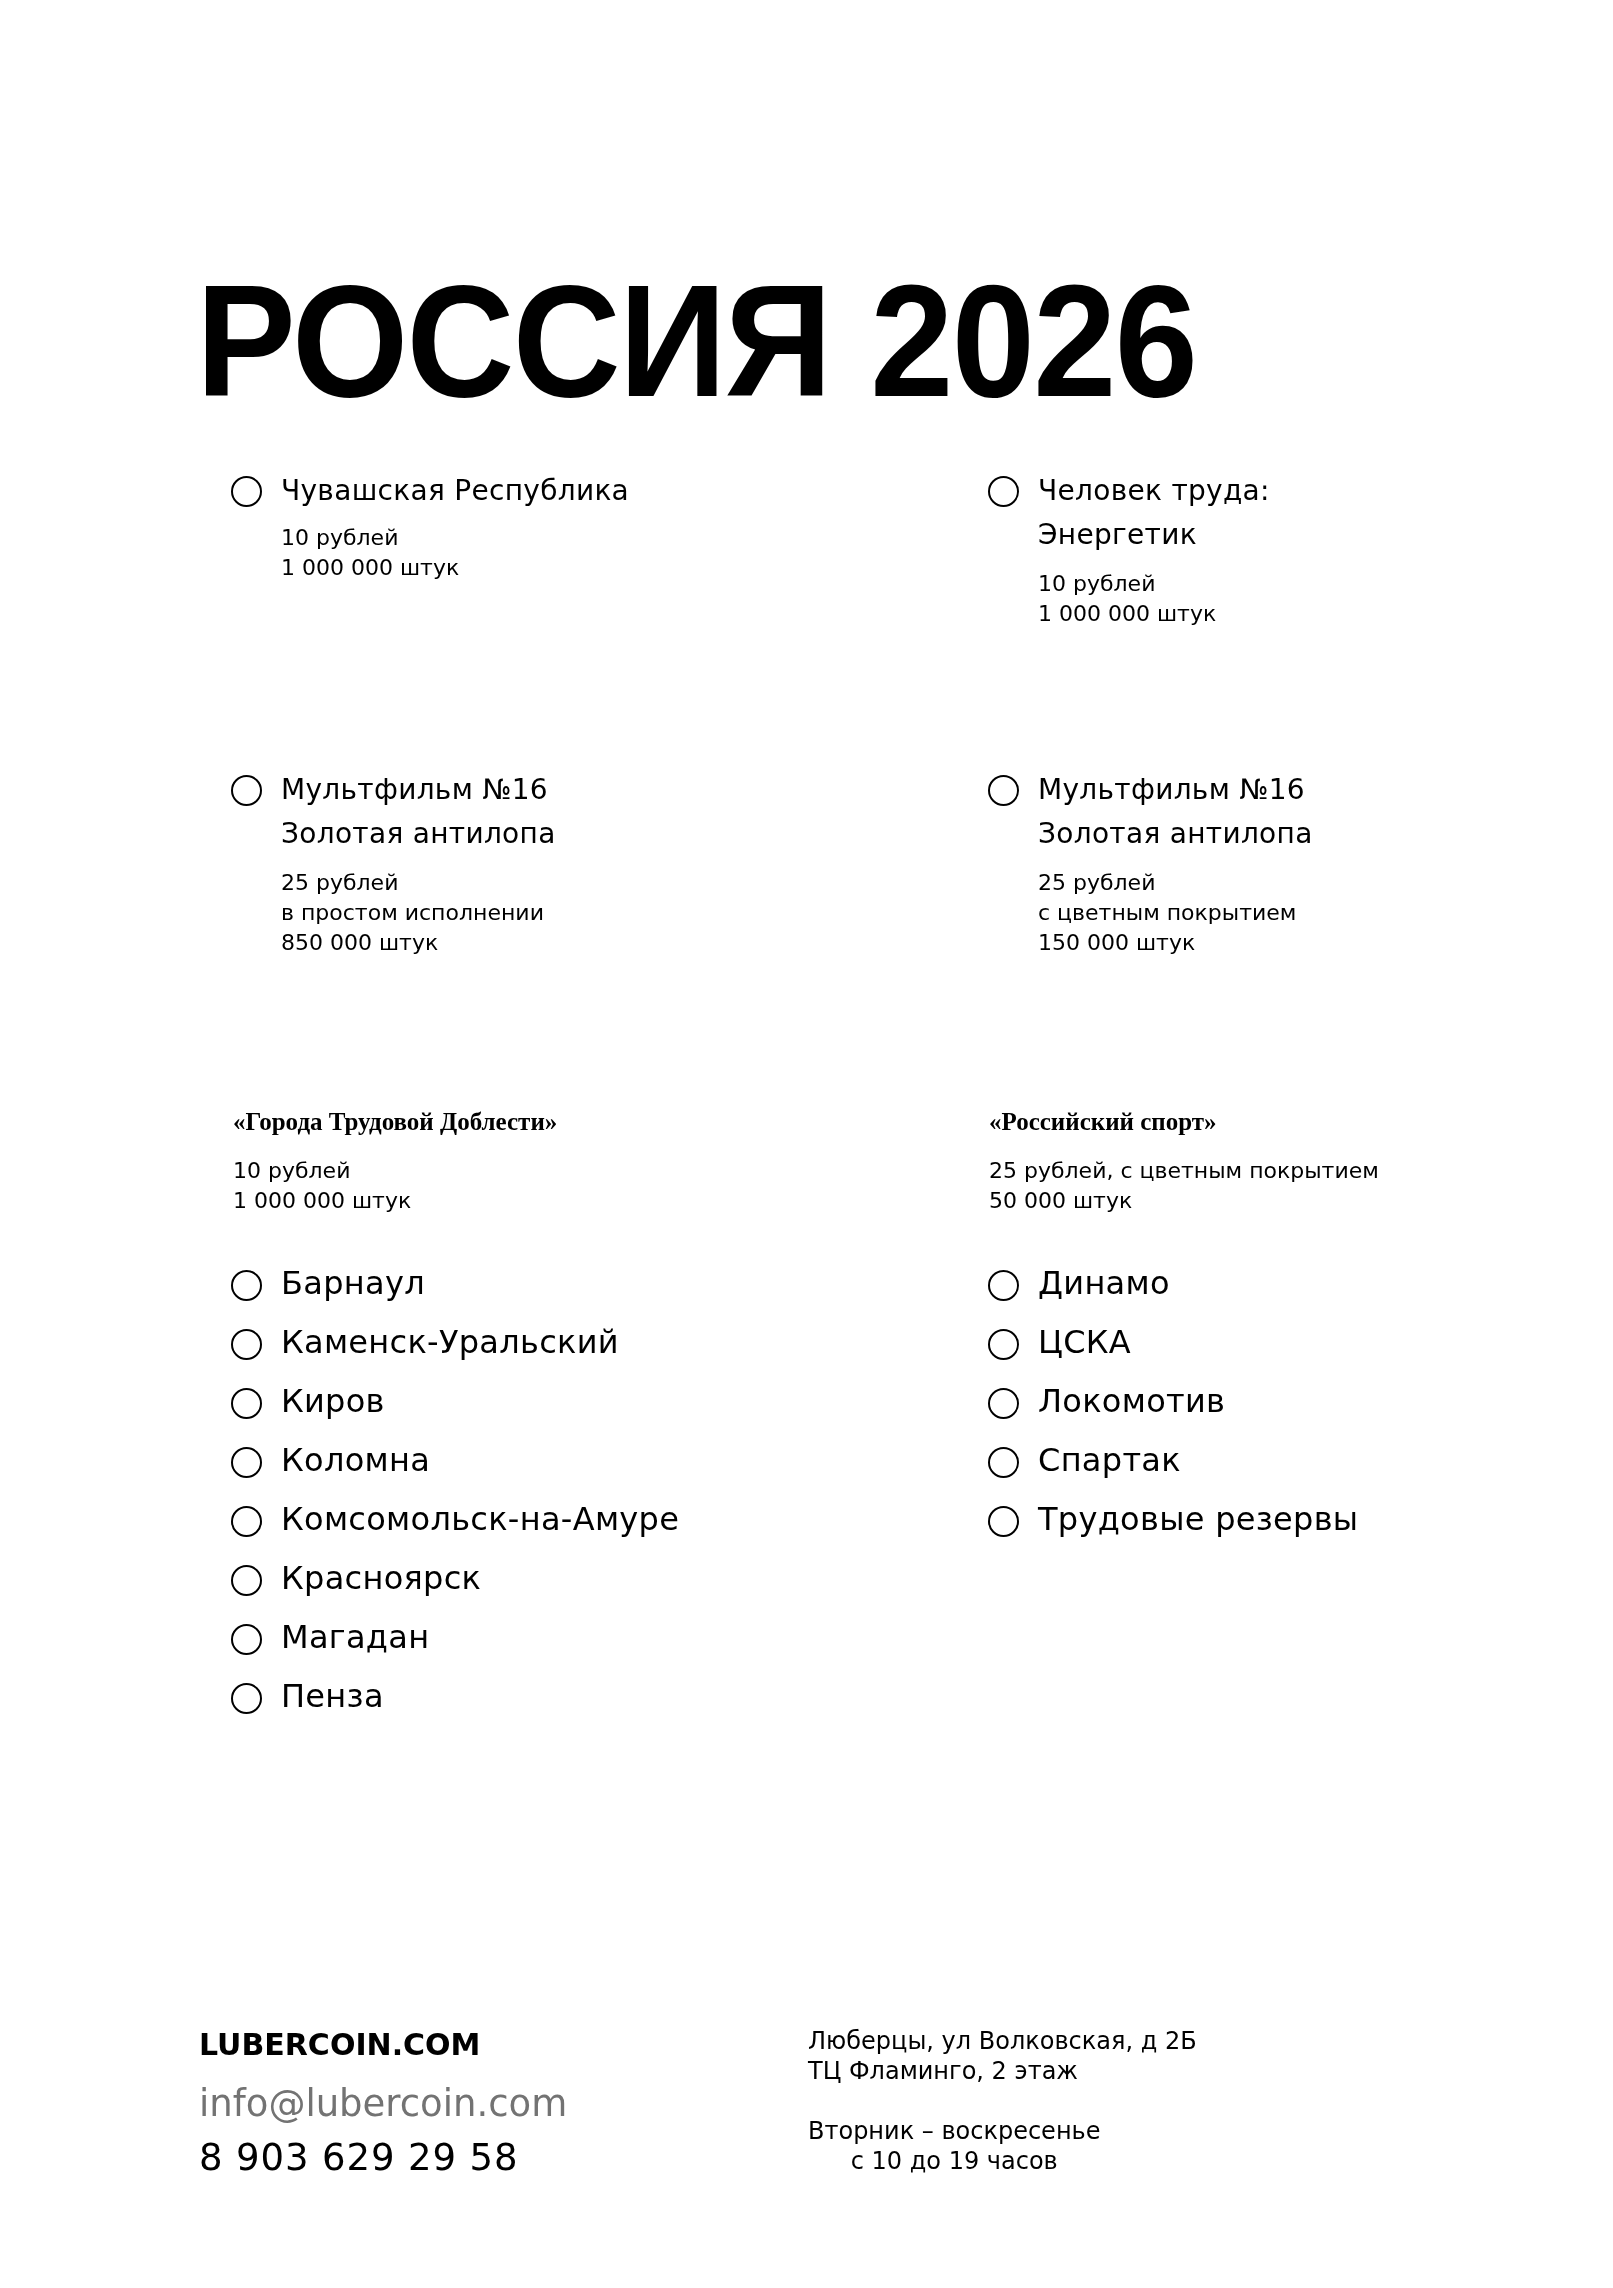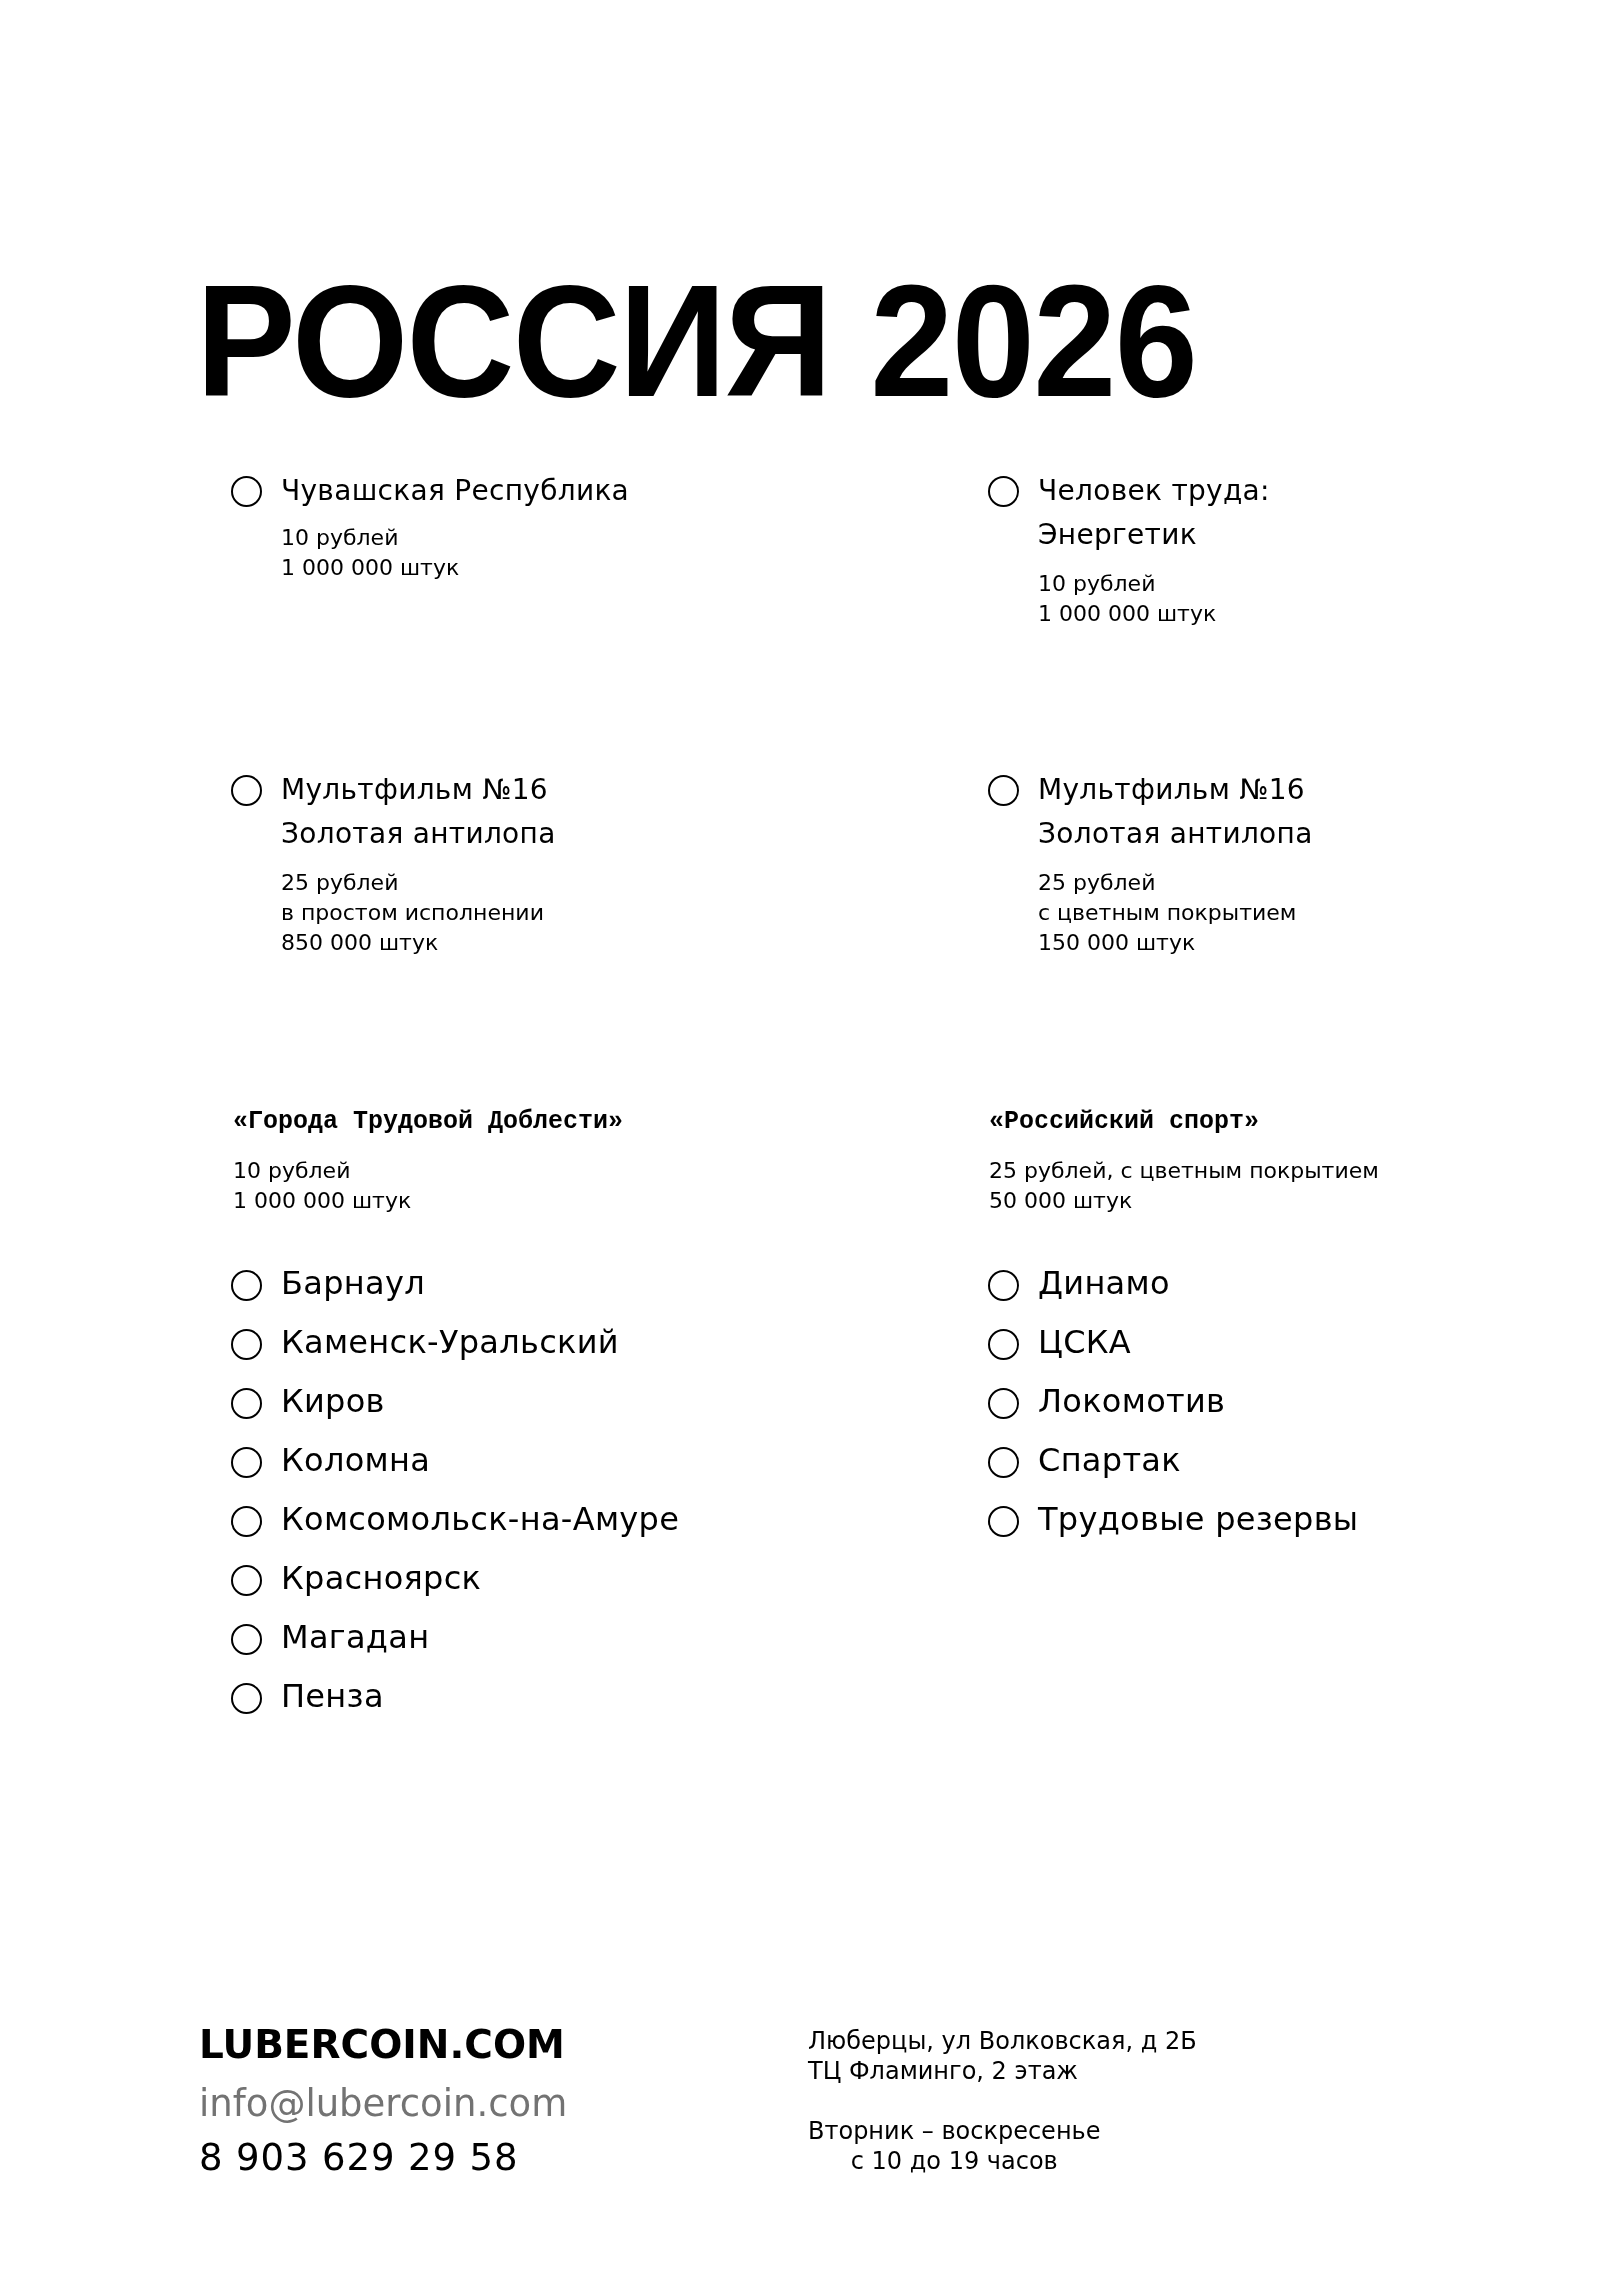--- a/index.html
+++ b/index.html
@@ -60,21 +60,21 @@
       position: absolute;
       left: 50px;
       font-size: 22px;
       line-height: 30px;
       white-space: nowrap;
     }
     .coin-sub .line { display: block; }
 
     .series-heading {
       position: absolute;
-      font-family: Liberation Mono, monospace;
+      font-family: Liberation Serif, serif;
       font-weight: 700;
       font-size: 25px;
       line-height: 31px;
       white-space: nowrap;
     }
     .series-sub {
       position: absolute;
       font-size: 22px;
       line-height: 30px;
       white-space: nowrap;
@@ -102,21 +102,21 @@
       white-space: nowrap;
       letter-spacing: 0.3px;
     }
 
     .footer-brand {
       position: absolute;
       left: 199px;
       top: 2021px;
       font-family: "DejaVu Sans", sans-serif;
       font-weight: 700;
-      font-size: 39px;
+      font-size: 30px;
       line-height: 48px;
       white-space: nowrap;
     }
     .footer-email {
       position: absolute;
       left: 199px;
       top: 2080px;
       font-size: 37px;
       line-height: 48px;
       font-weight: 400;

